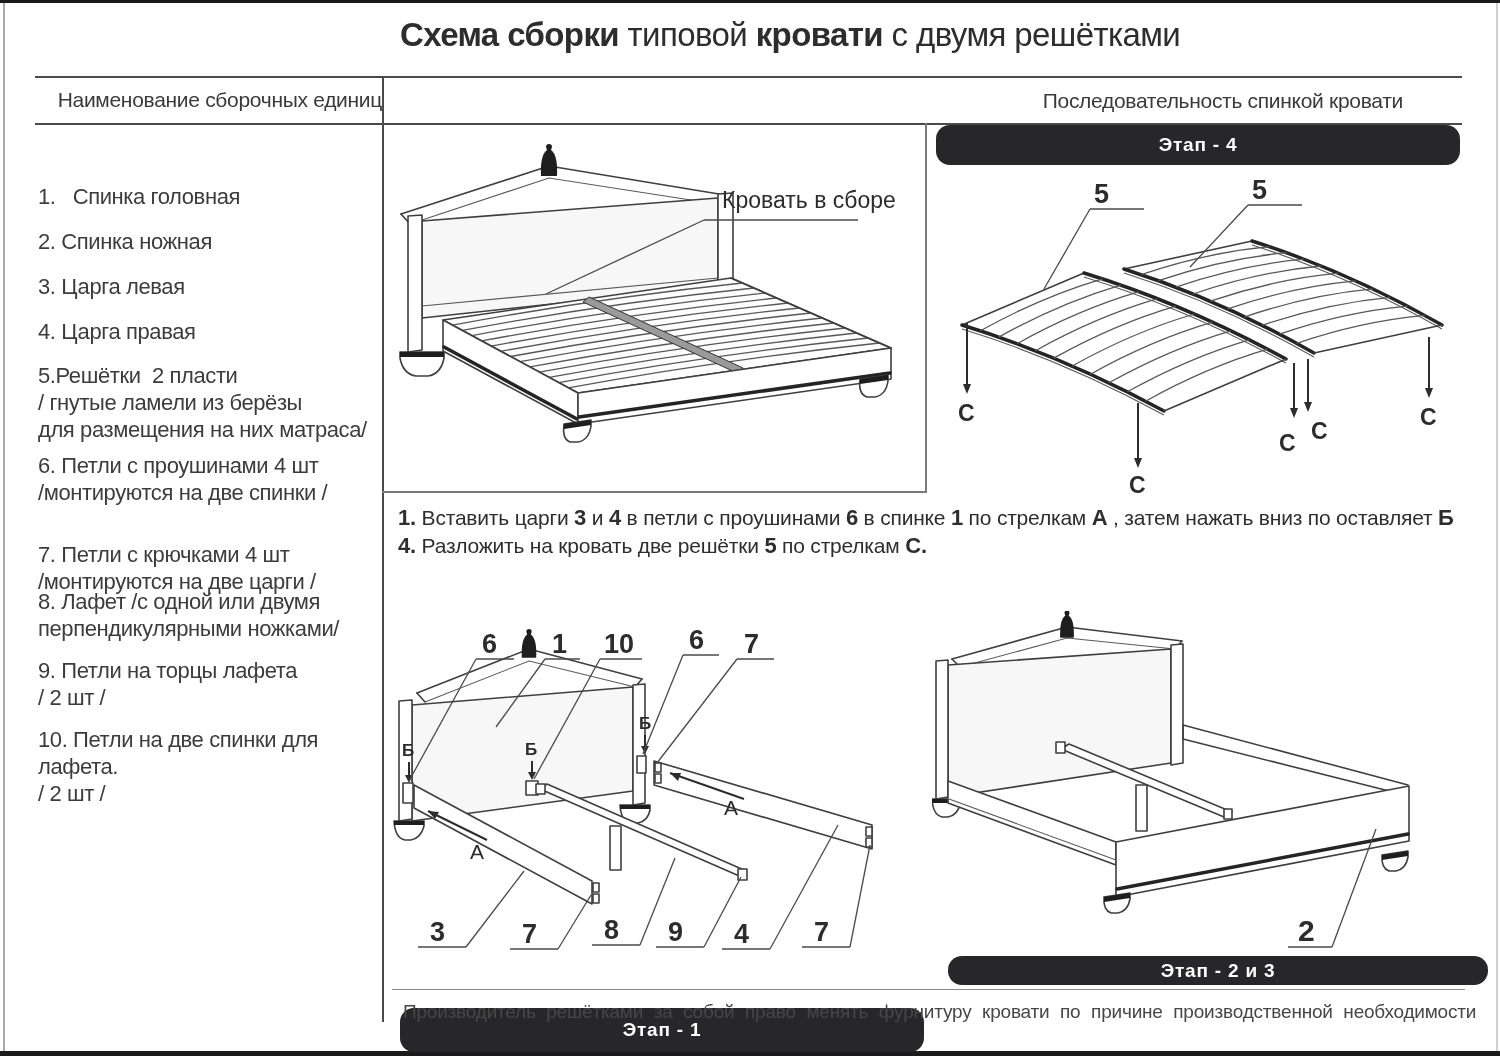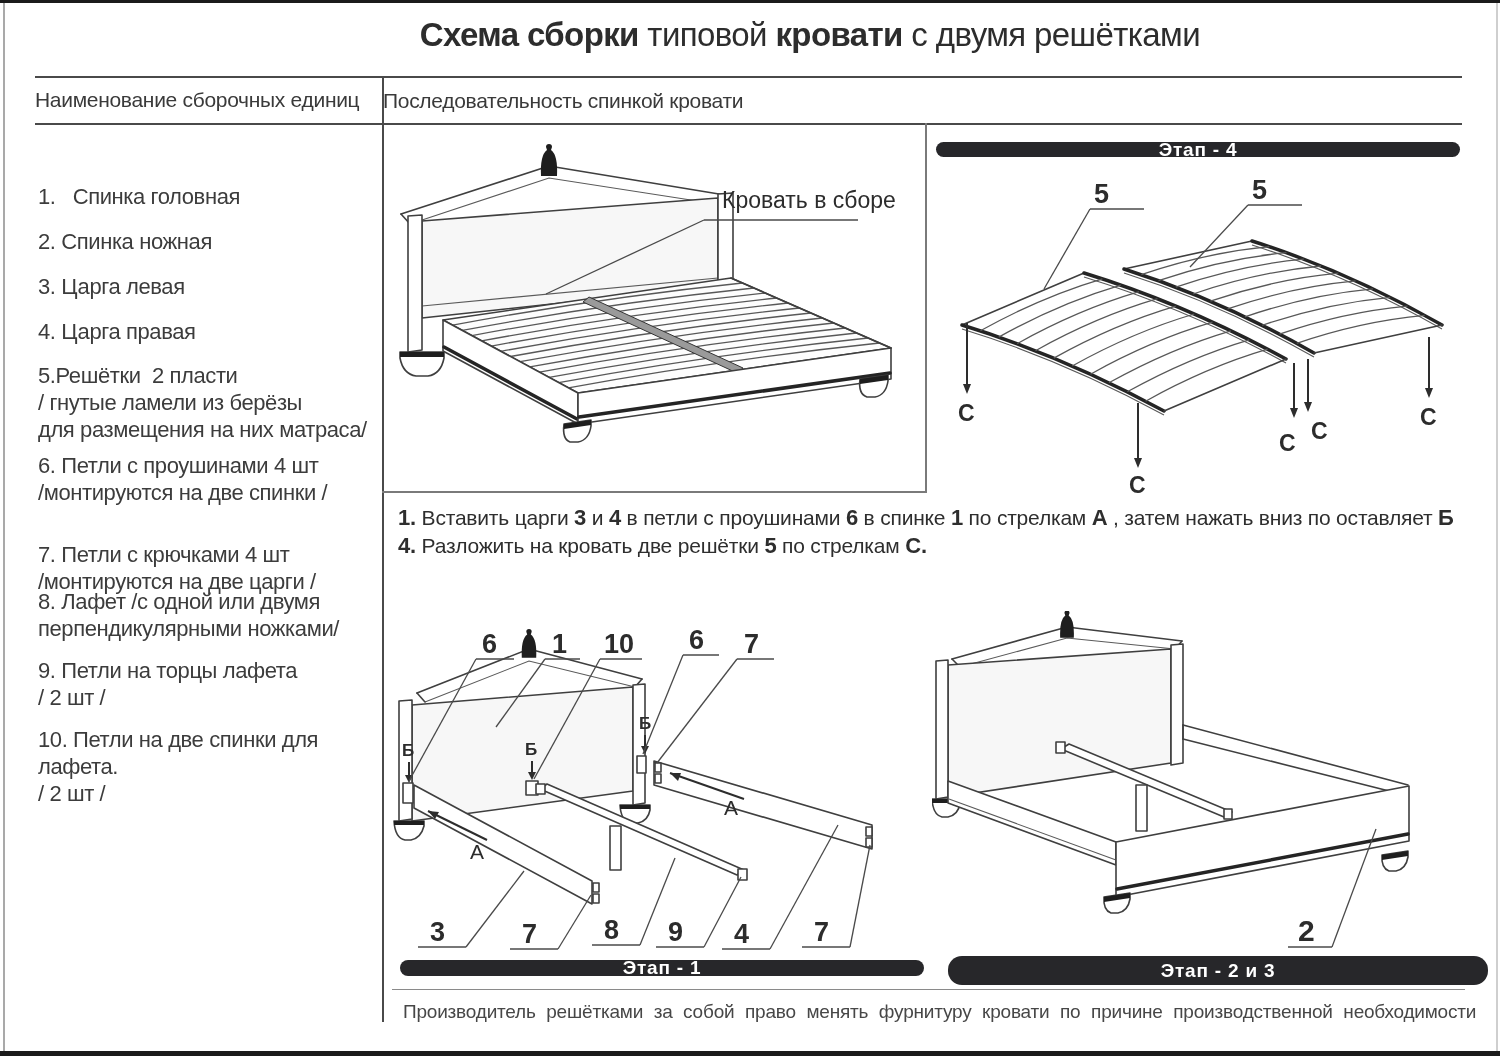--- a/index.html
+++ b/index.html
@@ -2,23 +2,23 @@
 <html><head>
 <meta charset="utf-8">
 <style>
   html,body{margin:0;padding:0;background:#fff;}
   #page{position:relative;width:1500px;height:1061px;background:#fff;overflow:hidden;
         font-family:"Liberation Sans",sans-serif;color:#333;}
   .abs{position:absolute;}
   .hline{position:absolute;background:#4a4a4a;height:2px;}
   .vline{position:absolute;background:#4a4a4a;width:2px;}
   .thin{background:#8a8a8a;height:1px;}
-  .title{font-size:33px;letter-spacing:-0.6px;color:#2d2d2d;white-space:nowrap;text-align:right;}
+  .title{font-size:33px;letter-spacing:-0.6px;color:#2d2d2d;white-space:nowrap;text-align:left;}
   .title b{font-weight:700;}
-  .colhead{font-size:21px;color:#3a3a3a;text-align:left;letter-spacing:-0.3px;}
+  .colhead{font-size:21px;color:#3a3a3a;text-align:right;letter-spacing:-0.3px;}
   .part-item{position:absolute;left:38px;width:350px;font-size:22px;line-height:1.22;
              color:#3c3c3c;white-space:pre-wrap;letter-spacing:-0.4px;}
   #instructions{position:absolute;left:398px;top:504px;width:1064px;}
   .instr-line{font-size:21px;line-height:27.5px;color:#2e2e2e;letter-spacing:-0.2px;white-space:nowrap;}
   .instr-line b{font-weight:700;font-size:22px;}
   .banner{position:absolute;background:#27272a;border-radius:14px;color:#fff;display:flex;
           align-items:center;justify-content:center;font-size:19px;font-weight:700;letter-spacing:0.8px;}
   .footer{font-size:19px;color:#474747;word-spacing:5.5px;letter-spacing:-0.2px;white-space:nowrap;}
   svg text{font-family:"Liberation Sans",sans-serif;fill:#2c2c2c;}
   .callout{font-size:27px;font-weight:700;}
@@ -125,21 +125,21 @@
     <path class="fw" d="M178,298 l27,-4 v6 q-2,14 -13,16 h-8 q-8,-3 -6,-18 z"></path>
     <path class="dark" d="M178,298 l27,-4 v5 l-27,4 z"></path>
     <path class="fw" d="M474,253 l28,-4 v6 q-2,14 -13,16 h-8 q-9,-3 -7,-18 z"></path>
     <path class="dark" d="M474,253 l28,-4 v5 l-28,4 z"></path>
 
     <text class="cap-lbl" x="336" y="82">Кровать в сборе</text>
     <path class="lead" d="M318,94 L472,94"></path>
     <path class="lead" d="M318,94 L160,168"></path>
   </svg>
 
-  <div class="banner" style="left:936px;top:142px;width:524px;height:15px;">
+  <div class="banner" style="left:936px;top:125px;width:524px;height:40px;">
     <span>Этап -  4</span>
   </div>
   <svg class="abs" style="left:934px;top:163px;" width="530" height="332" viewBox="0 0 530 332">
 
     <path class="ln" d="M28,162 L150,110"></path>
     <path class="thick" d="M28,162 Q129,193 230,248"></path>
     <path class="ln2" d="M28,166 Q129,197 230,252"></path>
     <path class="thick" d="M150,110 Q251,141 352,196"></path>
     <path class="ln2" d="M150,114 Q251,145 352,200"></path>
     <path class="ln" d="M230,248 L352,196"></path>
@@ -323,21 +323,21 @@
     <path class="fw" d="M172,286 l26,-4 v6 q-2,12 -12,14 h-7 q-8,-3 -7,-16 z"></path>
     <path class="dark" d="M172,286 l26,-4 v5 l-26,4 z"></path>
     <path class="fw" d="M450,244 l26,-4 v6 q-2,12 -12,14 h-7 q-8,-3 -7,-16 z"></path>
     <path class="dark" d="M450,244 l26,-4 v5 l-26,4 z"></path>
 
     <text class="callout" x="366" y="330" style="font-size:30px;">2</text>
     <path class="lead" d="M356,336 L400,336"></path>
       <path class="lead" d="M400,336 L444,218"></path>
   </svg>
 
-  <div class="banner" style="left:400px;top:960px;width:524px;height:16px;">
+  <div class="banner" style="left:400px;top:1008px;width:524px;height:44px;">
     <span>Этап - 1</span>
   </div>
   <div class="banner" style="left:948px;top:956px;width:540px;height:29px;">
     <span>Этап -  2 и 3</span>
   </div>
 
   <div class="abs thin" style="left:392px;top:989px;width:1073px;"></div>
   <div class="abs footer" style="left:403px;top:1001px;width:1062px;">Производитель решётками за собой право менять фурнитуру кровати по причине производственной необходимости</div>
 
 </div>

